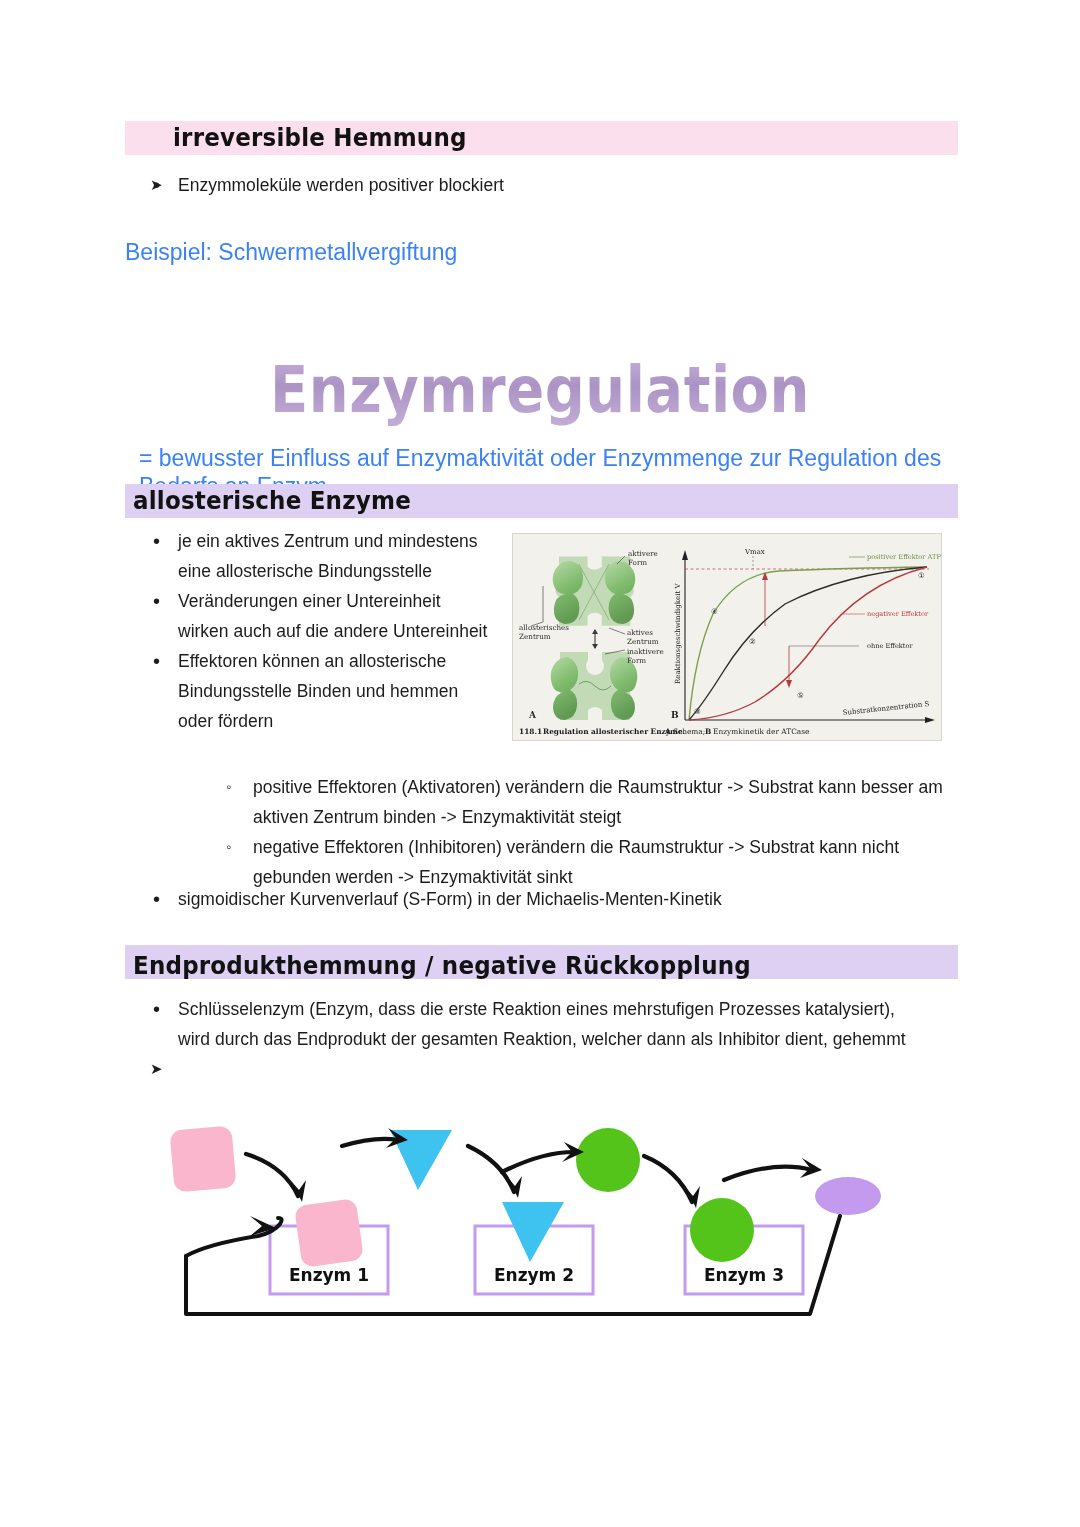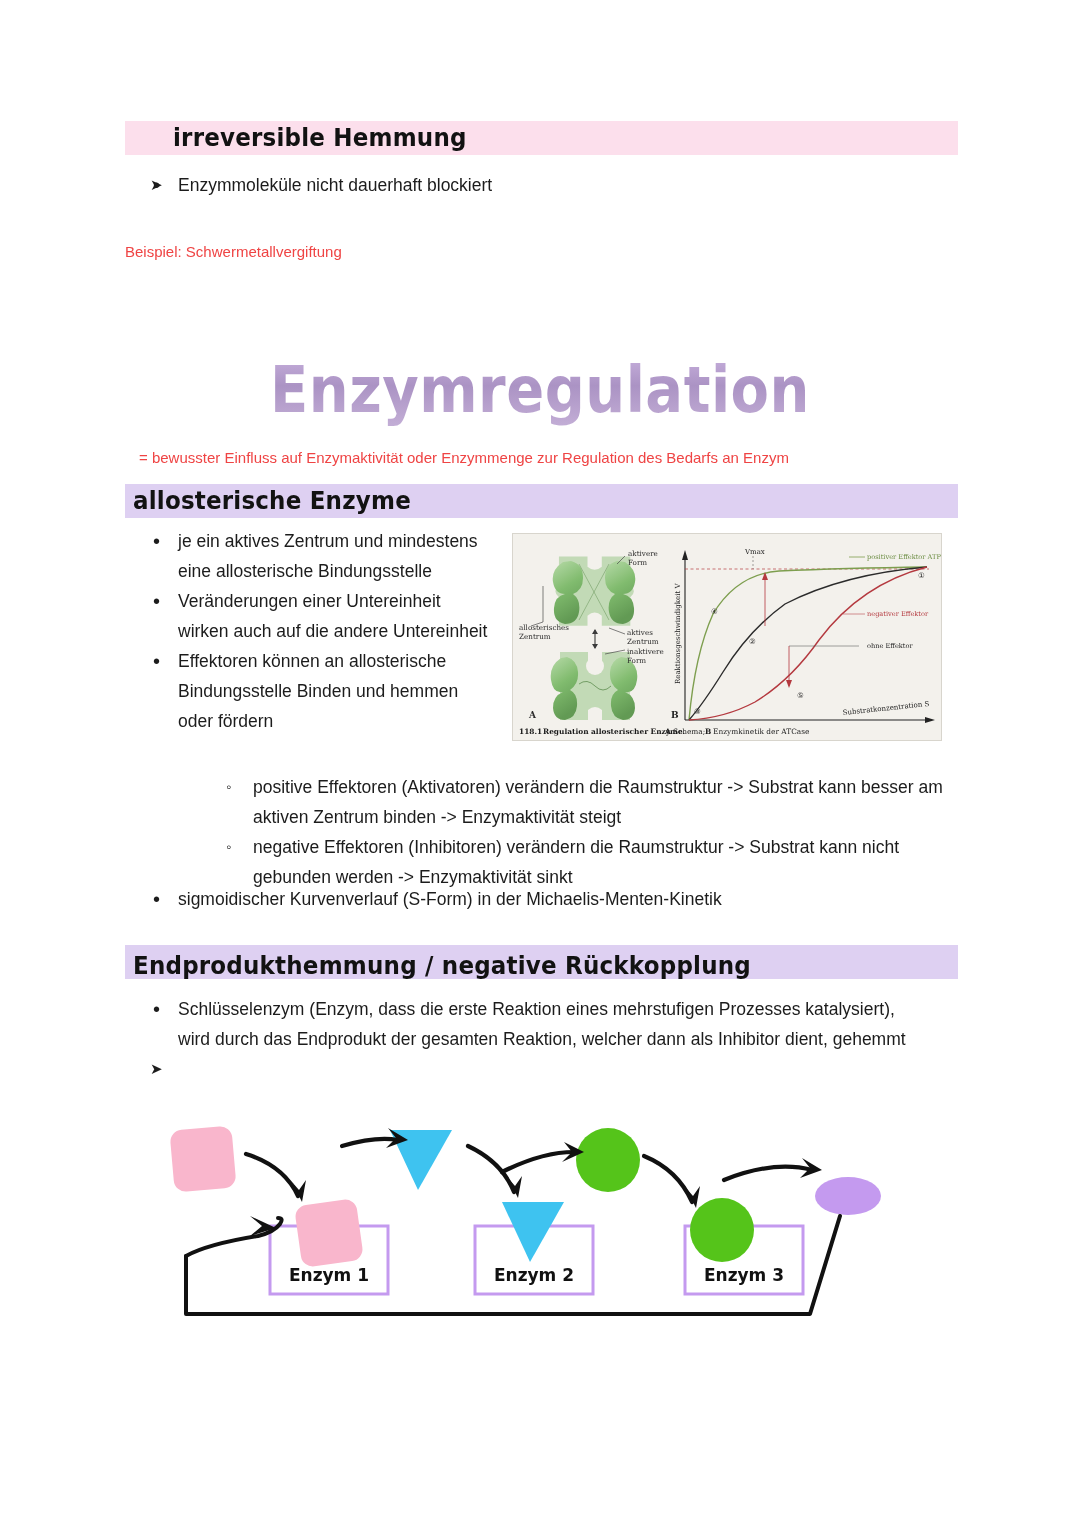--- a/index.html
+++ b/index.html
@@ -62,23 +62,23 @@
     background-clip: text;
     color: transparent;
     -webkit-text-fill-color: transparent;
     transform: scaleY(1.15);
     transform-origin: center top;
   }
 
   
   .body-line {
     position: absolute;
-    font-size: 15px;
+    font-size: 23px;
     line-height: 28px;
-    color: #ef4444;
+    color: #3b82f6;
   }
 
   .bullet-list {
     position: absolute;
     margin: 0;
     padding: 0;
     list-style: none;
   }
   .bullet-item {
     position: relative;
@@ -144,21 +144,21 @@
   <div class="heading-bar" id="heading-irreversible">
     <span class="heading-text">irreversible Hemmung</span>
   </div>
 
   <ul class="bullet-list" style="left:140px; top:170px; width:820px;">
     <li class="bullet-item">
       <span class="marker arrow">➤</span>
     </li>
     <li class="bullet-item">
       <span class="marker dot">•</span>
-      <span>Enzymmoleküle nicht dauerhaft blockiert</span>
+      <span>Enzymmoleküle werden positiver blockiert</span>
     </li>
   </ul>
 
   <div class="body-line" style="left:125px; top:238px; width:820px;">Beispiel: Schwermetallvergiftung</div>
 
   <div id="doc-title">Enzymregulation</div>
 
   <div class="body-line" style="left:139px; top:444px; width:840px;">= bewusster Einfluss auf Enzymaktivität oder Enzymmenge zur Regulation des Bedarfs an Enzym</div>
 
   <div class="heading-bar" id="heading-allosterische">

